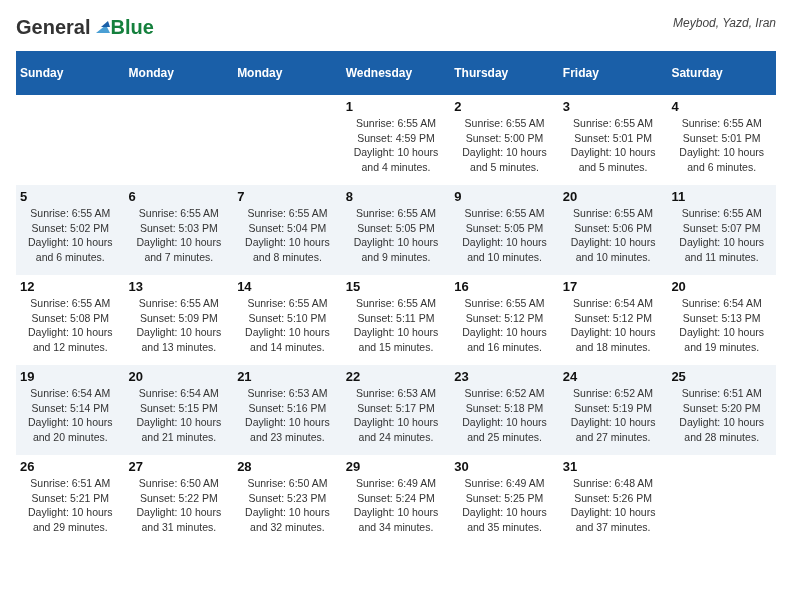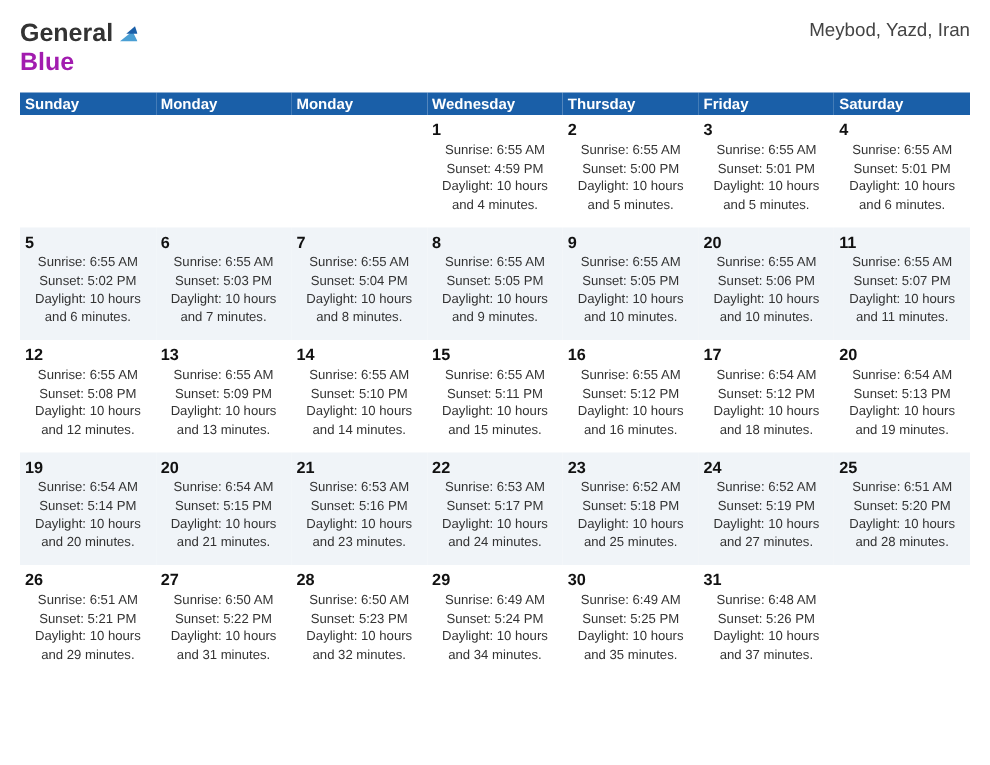--- a/index.html
+++ b/index.html
@@ -11,62 +11,63 @@
       padding: 16px;
     }
     .header {
       display: flex;
       justify-content: space-between;
       align-items: flex-start;
       margin-bottom: 12px;
     }
     .logo {
       display: flex;
-      flex-direction: column;
+      flex-direction: row;
       align-items: flex-start;
     }
     .logo-general {
       font-size: 20px;
       font-weight: bold;
       color: #333;
     }
     .logo-blue {
       font-size: 20px;
       font-weight: bold;
-      color: #a21caf;
+      color: #15803d;
     }
     .logo-row {
       display: flex;
       align-items: center;
     }
     .title-block {
       text-align: right;
     }
     .title-block h1 {
       font-size: 36px;
       font-weight: bold;
       color: #222;
       line-height: 1.1;
     }
     .title-block h2 {
-      font-size: 15px;
+      font-size: 12px;
       font-weight: normal;
       color: #444;
+      font-style: italic;
     }
     table {
       width: 100%;
       border-collapse: collapse;
       font-size: 11px;
     }
     thead tr {
       background-color: #1a5fa8;
       color: #fff;
     }
     thead th {
-      padding: 2px 4px;
+      padding: 15px 4px;
       text-align: left;
       font-weight: bold;
       font-size: 12px;
     }
     tbody tr {
       vertical-align: top;
     }
     tbody tr:nth-child(odd) {
       background-color: #fff;
     }

